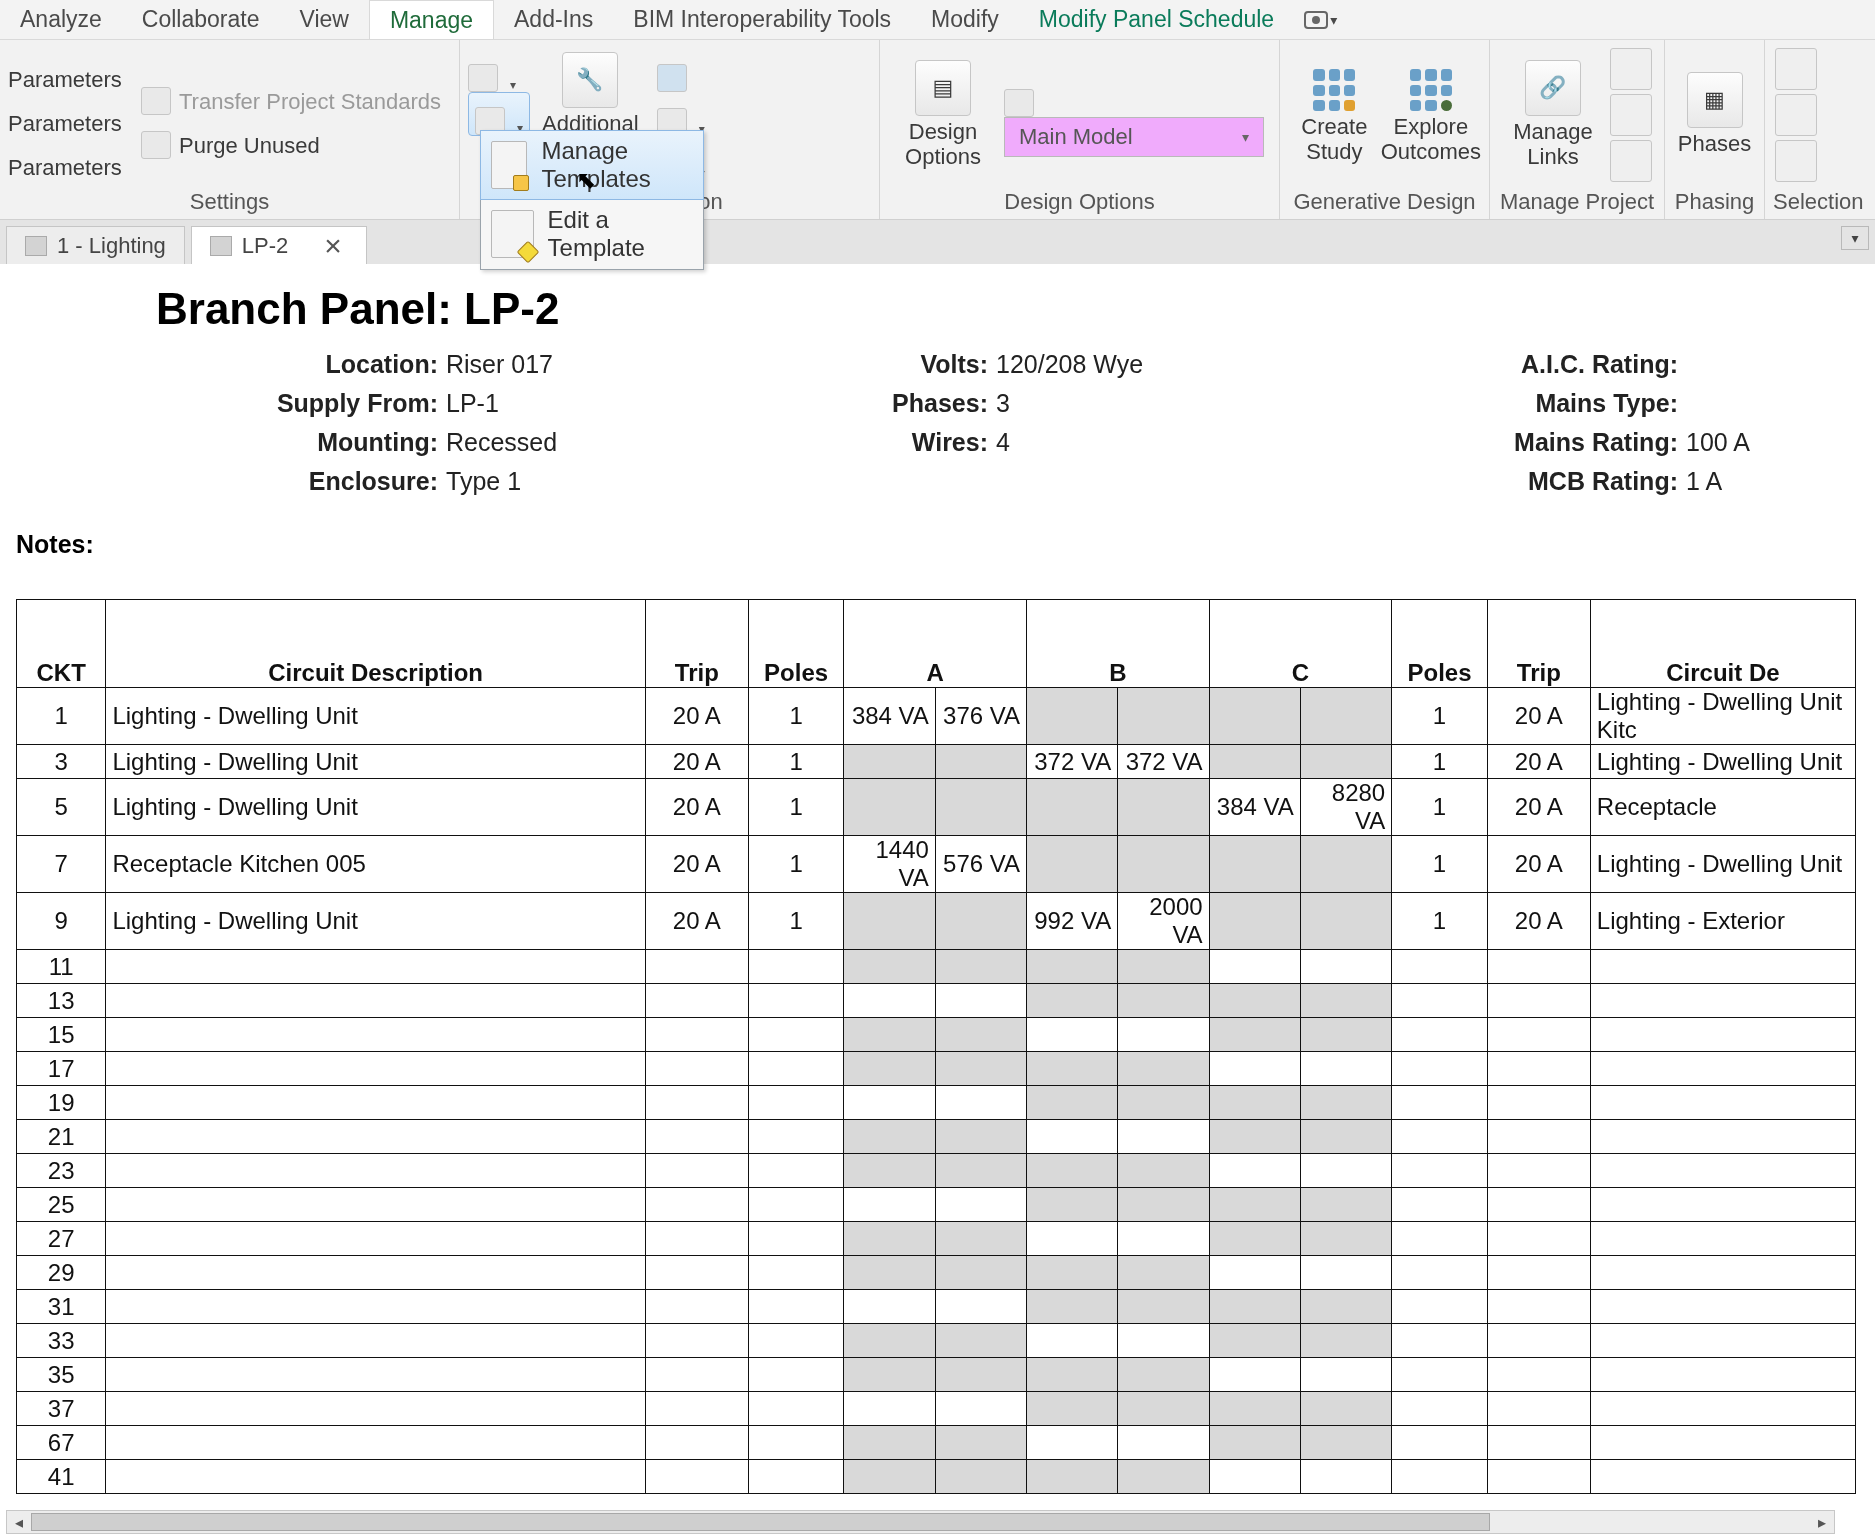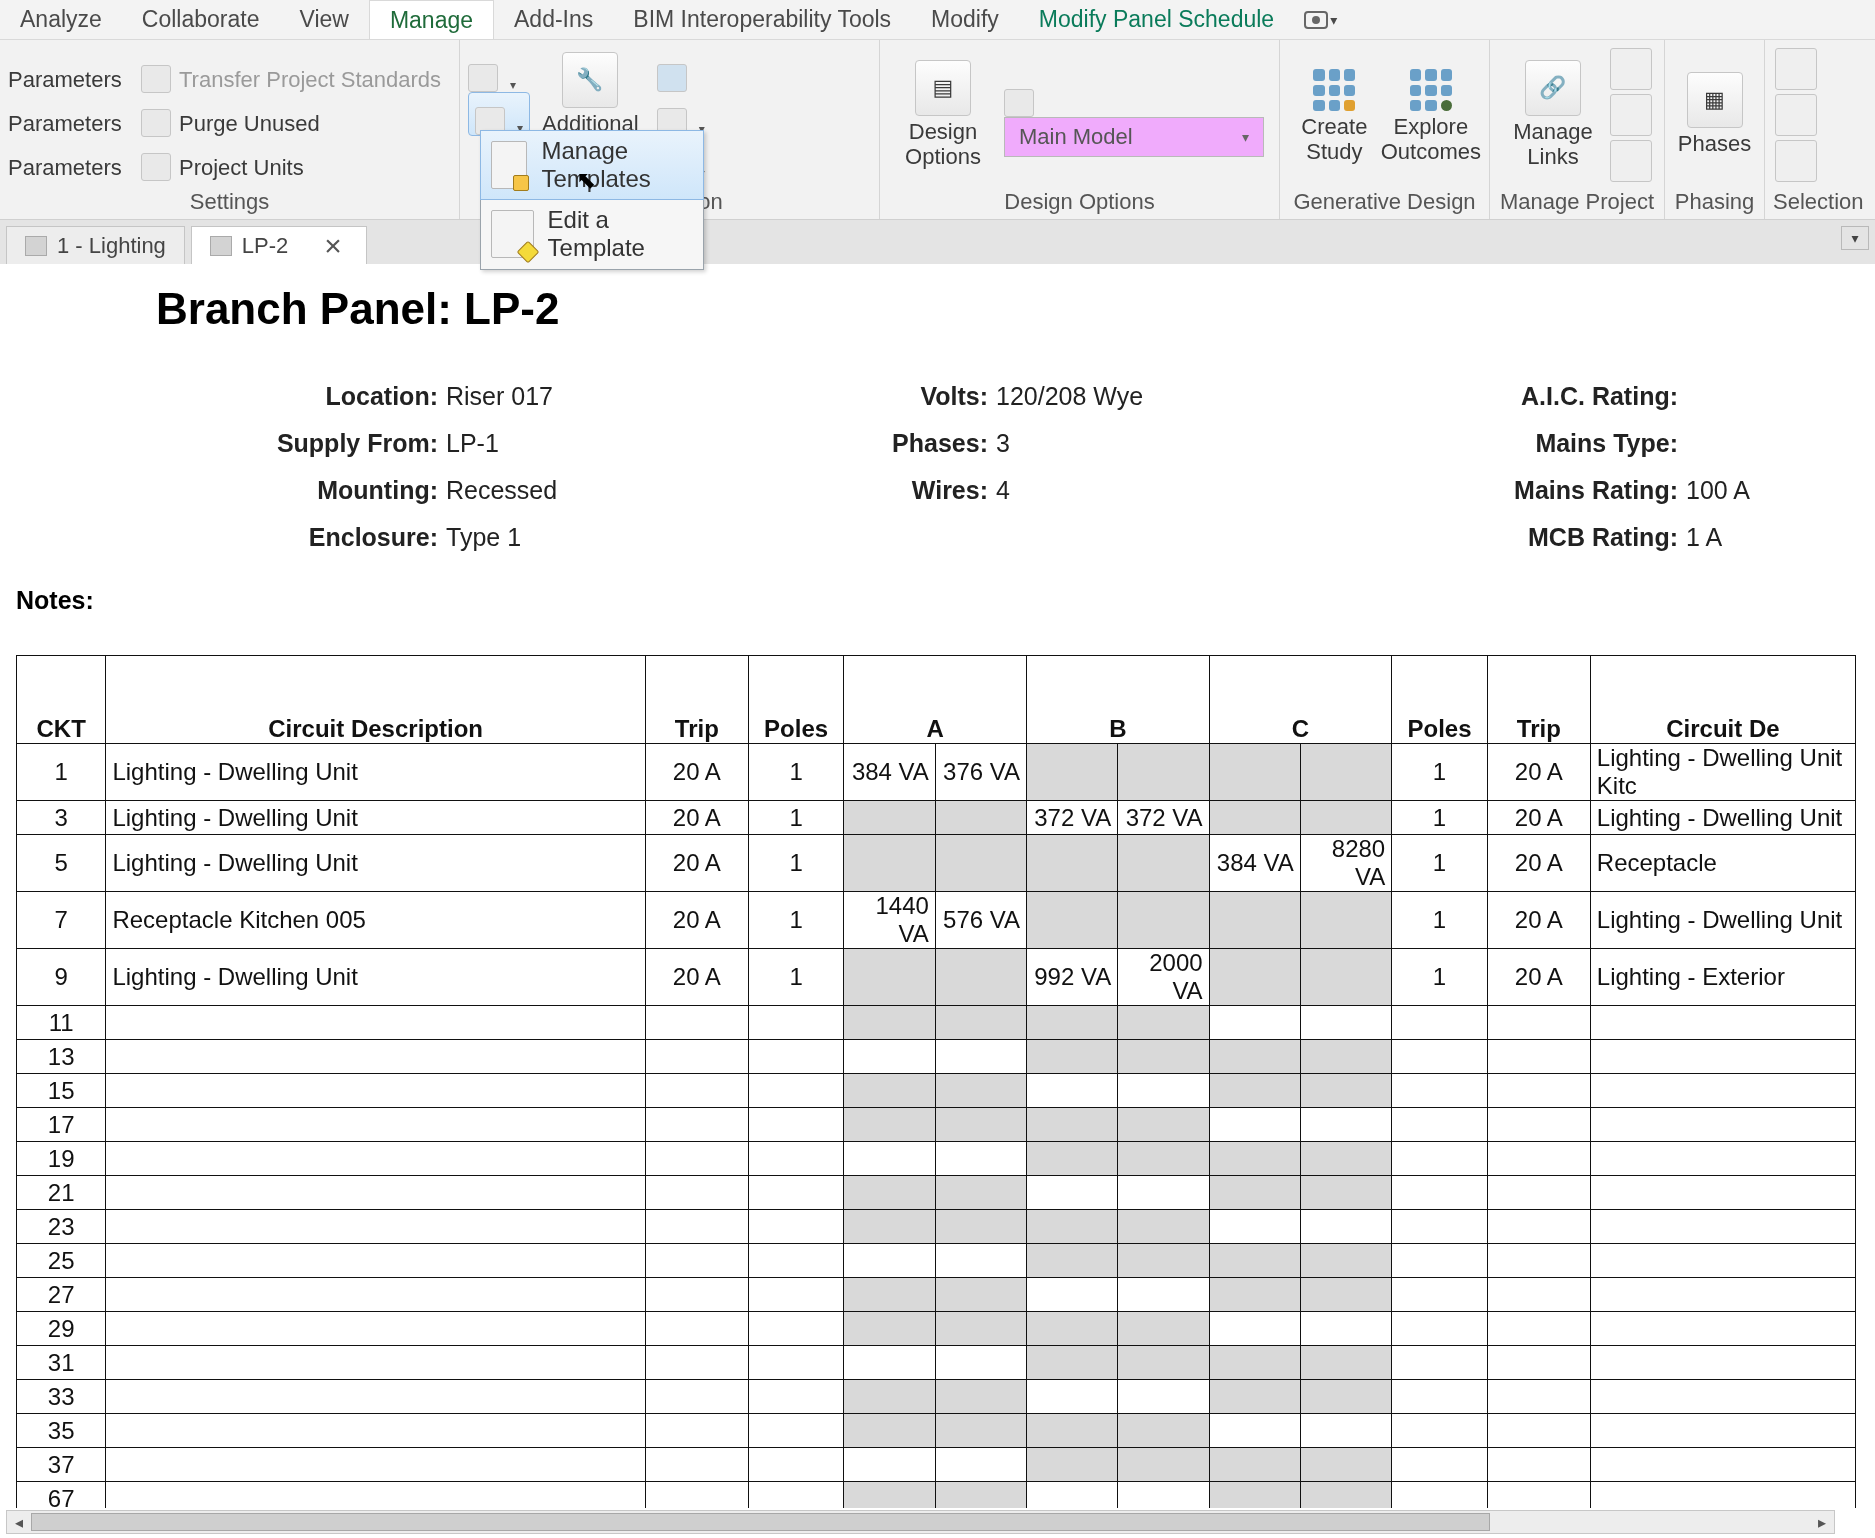--- a/index.html
+++ b/index.html
@@ -42,21 +42,21 @@
 .doctabs { height: 44px; background: #e4e4e4; display: flex; align-items: flex-end; font-size: 22px; color: #444; position: relative; }
 .doctab { background: #ededed; border: 1px solid #c5c5c5; border-bottom: none; height: 38px; display: flex; align-items: center; padding: 0 18px; margin-left: 6px; gap: 10px; }
 .doctab.active { background: #fff; }
 .doctab .di { width: 22px; height: 20px; background: #d3d3d3; border: 1px solid #aaa; }
 .doctab .close { font-size: 30px; color: #555; padding: 0 6px; margin-left: 20px; font-weight: 400; }
 .doctabs .expand { position: absolute; right: 6px; top: 6px; width: 28px; height: 24px; border: 1px solid #b9b9b9; background: #e4e4e4; display: flex; align-items: center; justify-content: center; font-size: 14px; color: #444; }
 
 
 .sheet { background: #fff; padding: 12px 16px 0 16px; height: calc(100% - 40px - 180px - 44px - 30px); overflow: hidden; }
 .title { font-size: 44px; font-weight: 700; padding: 8px 0 16px 140px; }
-.hdr-grid { display: grid; grid-template-columns: 720px 590px 520px; font-size: 25px; color: #222; row-gap: 18px; margin-top: 32px; }
+.hdr-grid { display: grid; grid-template-columns: 720px 590px 520px; font-size: 25px; color: #222; row-gap: 10px; }
 .hdr-grid .kv { display: flex; }
 .hdr-grid .k { font-weight: 700; text-align: right; width: 430px; padding-right: 8px; }
 .hdr-grid .kv:nth-child(3n+2) .k { width: 260px; }
 .hdr-grid .kv:nth-child(3n) .k { width: 360px; }
 .notes { font-size: 25px; font-weight: 700; margin: 34px 0 40px 0; }
 
 table.ckt { border-collapse: collapse; width: 1840px; font-size: 24px; color: #111; }
 table.ckt th, table.ckt td { border: 1px solid #111; height: 34px; padding: 0 6px; background: #fff; }
 table.ckt th { font-weight: 700; text-align: center; height: 88px; vertical-align: bottom; padding-bottom: 0; }
 table.ckt td.ckt-n   { text-align: center; width: 90px; }
@@ -117,24 +117,20 @@
       </div>
       <div class="pcol" style="margin-left:-310px">
         <div class="prow dim">
             <span class="ghost-icon"></span>
             <span>Transfer  Project Standards</span>
           </div>
         <div class="prow">
             <span class="ghost-icon"></span>
             <span>Purge  Unused</span>
           </div>
-        <div class="prow">
-            <span class="ghost-icon"></span>
-            <span>Project  Units</span>
-          </div>
       </div>
     </div>
     <div class="panel-title">Settings</div>
   </div>
 
   <div class="panel" style="width:420px; position:relative">
     <div class="panel-body" style="gap:12px; align-items:flex-start; padding-top:4px">
       <div class="pcol">
         <div class="prow">
             <span class="ghost-icon"></span>

